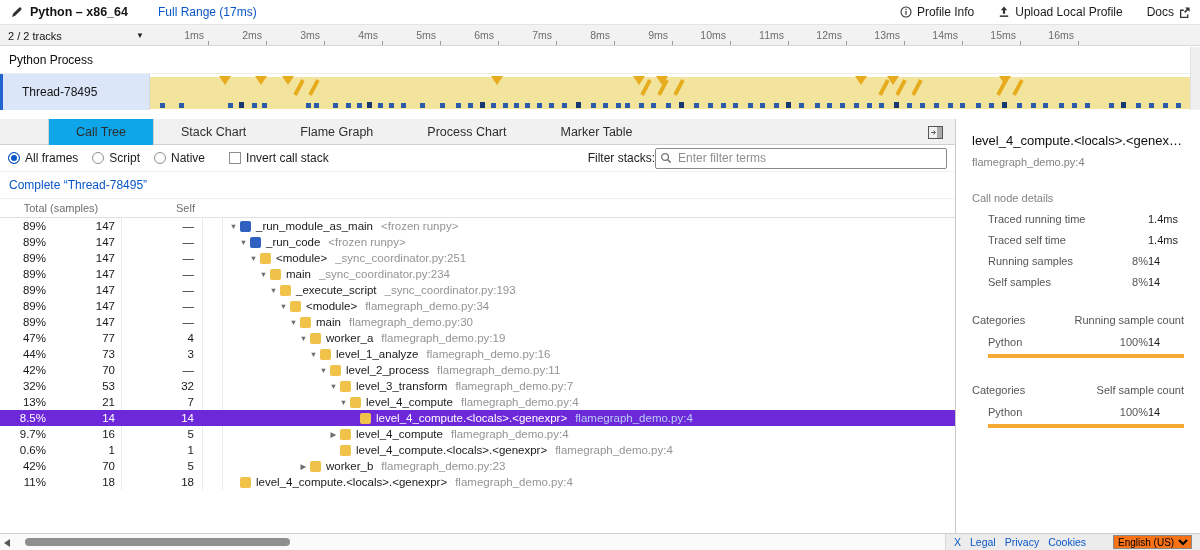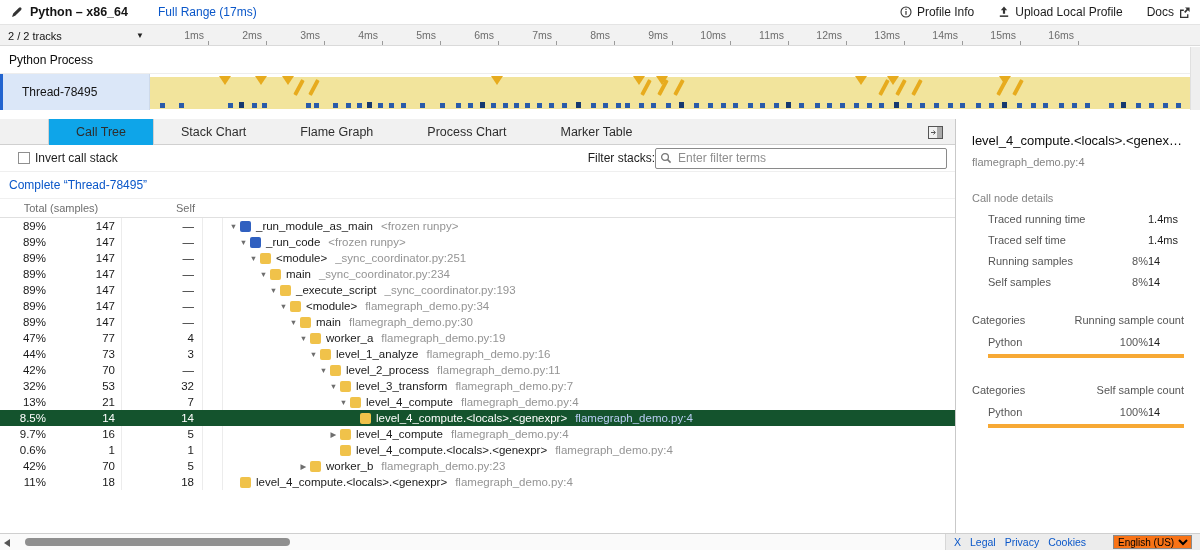--- a/index.html
+++ b/index.html
@@ -97,21 +97,21 @@
   .c-self { width:81px; flex:none; text-align:right; padding-right:8px;
     border-right:1px solid #ececec; height:100%; line-height:16px; }
   .c-gutter { width:20px; flex:none; border-right:1px solid #ececec; height:100%; }
   .c-tree { flex:1; display:flex; align-items:center; overflow:hidden; white-space:nowrap; }
   .twisty { width:13px; flex:none; text-align:center; font-size:7.5px; color:#6e6e6e; }
   .node-icon { width:11px; height:11px; border-radius:2px; margin-right:5px; flex:none; }
   .node-icon.blue { background:#3060c0; }
   .node-icon.yellow { background:#f0c24a; }
   .fn { margin-right:8px; }
   .file { color:#949494; }
-  .trow.selected { background:#14532d; color:#fff;justify-content:space-between; }
+  .trow.selected { background:#6d28d9; color:#fff;justify-content:space-between; }
   .trow.selected .c-samples, .trow.selected .c-self, .trow.selected .c-gutter { border-color:transparent; }
   .trow.selected .file { color:#b9cdf3; }
   .trow.selected .twisty { color:#fff; }
 
   
   .sb-title { font-size:13px; color:#0d0d0d; white-space:nowrap; overflow:hidden;
     text-overflow:ellipsis; }
   .sb-sub { font-size:11px; color:#838383; margin-top:8px; }
   .sb-section { font-size:11px; color:#838383; margin-top:24px; }
   .sb-row { display:flex; align-items:baseline; font-size:11px; margin-top:9px; padding-left:16px; }
@@ -335,20 +335,34 @@
         <span class="sidebar-toggle">
           <svg width="15" height="13" viewBox="0 0 15 13">
               <rect x="0.5" y="0.5" width="14" height="12" fill="none" stroke="#555"></rect>
               <rect x="9" y="0.5" width="5.5" height="12" fill="#555" opacity="0.45"></rect>
               <path d="M3 6.5 H7 M5.5 4.5 L7.3 6.5 L5.5 8.5" stroke="#555" fill="none"></path>
             </svg>
         </span>
       </div>
 
       <div class="filterbar">
+        <span id="radio-group" style="display:inline-flex;align-items:center;">
+            <span class="radio-wrap">
+              <span class="radio on"></span>
+              <span class="radio-label">All frames</span>
+            </span>
+            <span class="radio-wrap">
+              <span class="radio"></span>
+              <span class="radio-label">Script</span>
+            </span>
+            <span class="radio-wrap">
+              <span class="radio"></span>
+              <span class="radio-label">Native</span>
+            </span>
+          </span>
         <span class="checkbox"></span>
         <span>Invert call stack</span>
         <span class="filter-group">
           <span class="filter-label">Filter stacks:</span>
           <span class="search-box">
             <svg width="12" height="12" viewBox="0 0 12 12">
                 <circle cx="5" cy="5" r="3.4" fill="none" stroke="#777" stroke-width="1.3"></circle>
                 <line x1="7.6" y1="7.6" x2="10.6" y2="10.6" stroke="#777" stroke-width="1.5"></line>
               </svg>
             <input class="filter-input" type="text" placeholder="Enter filter terms" style="">

